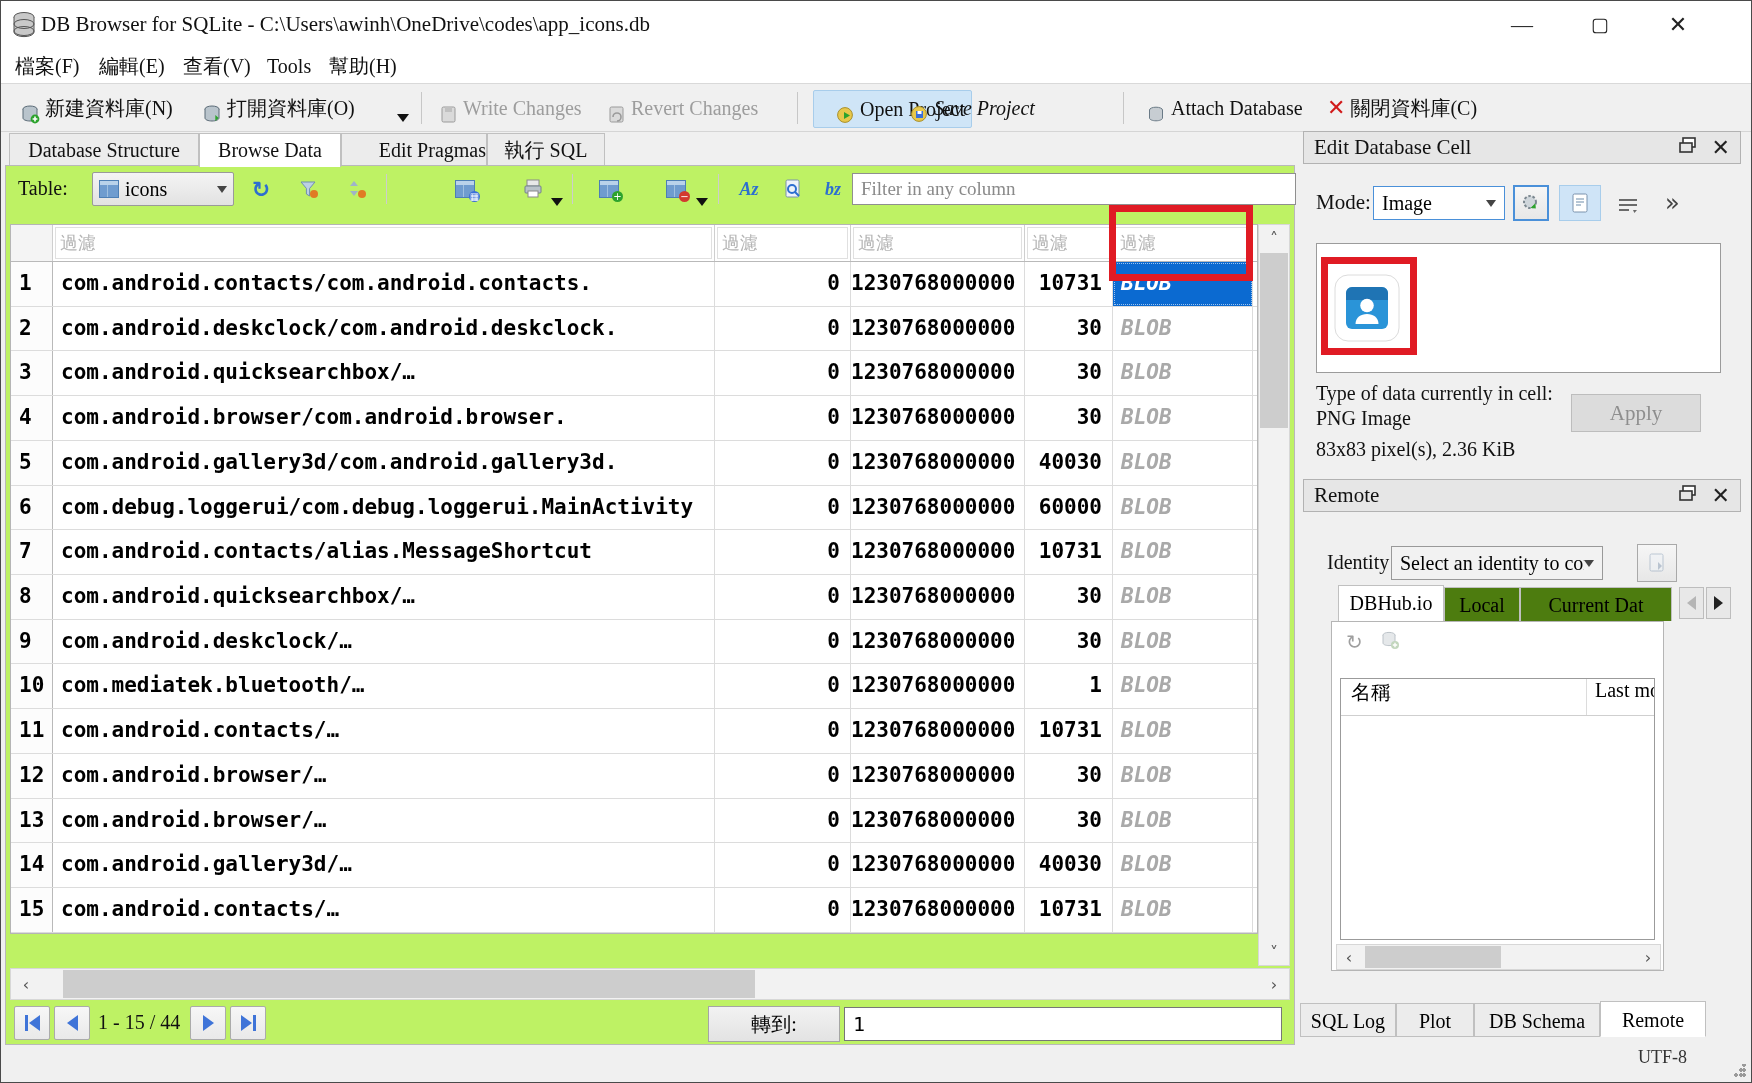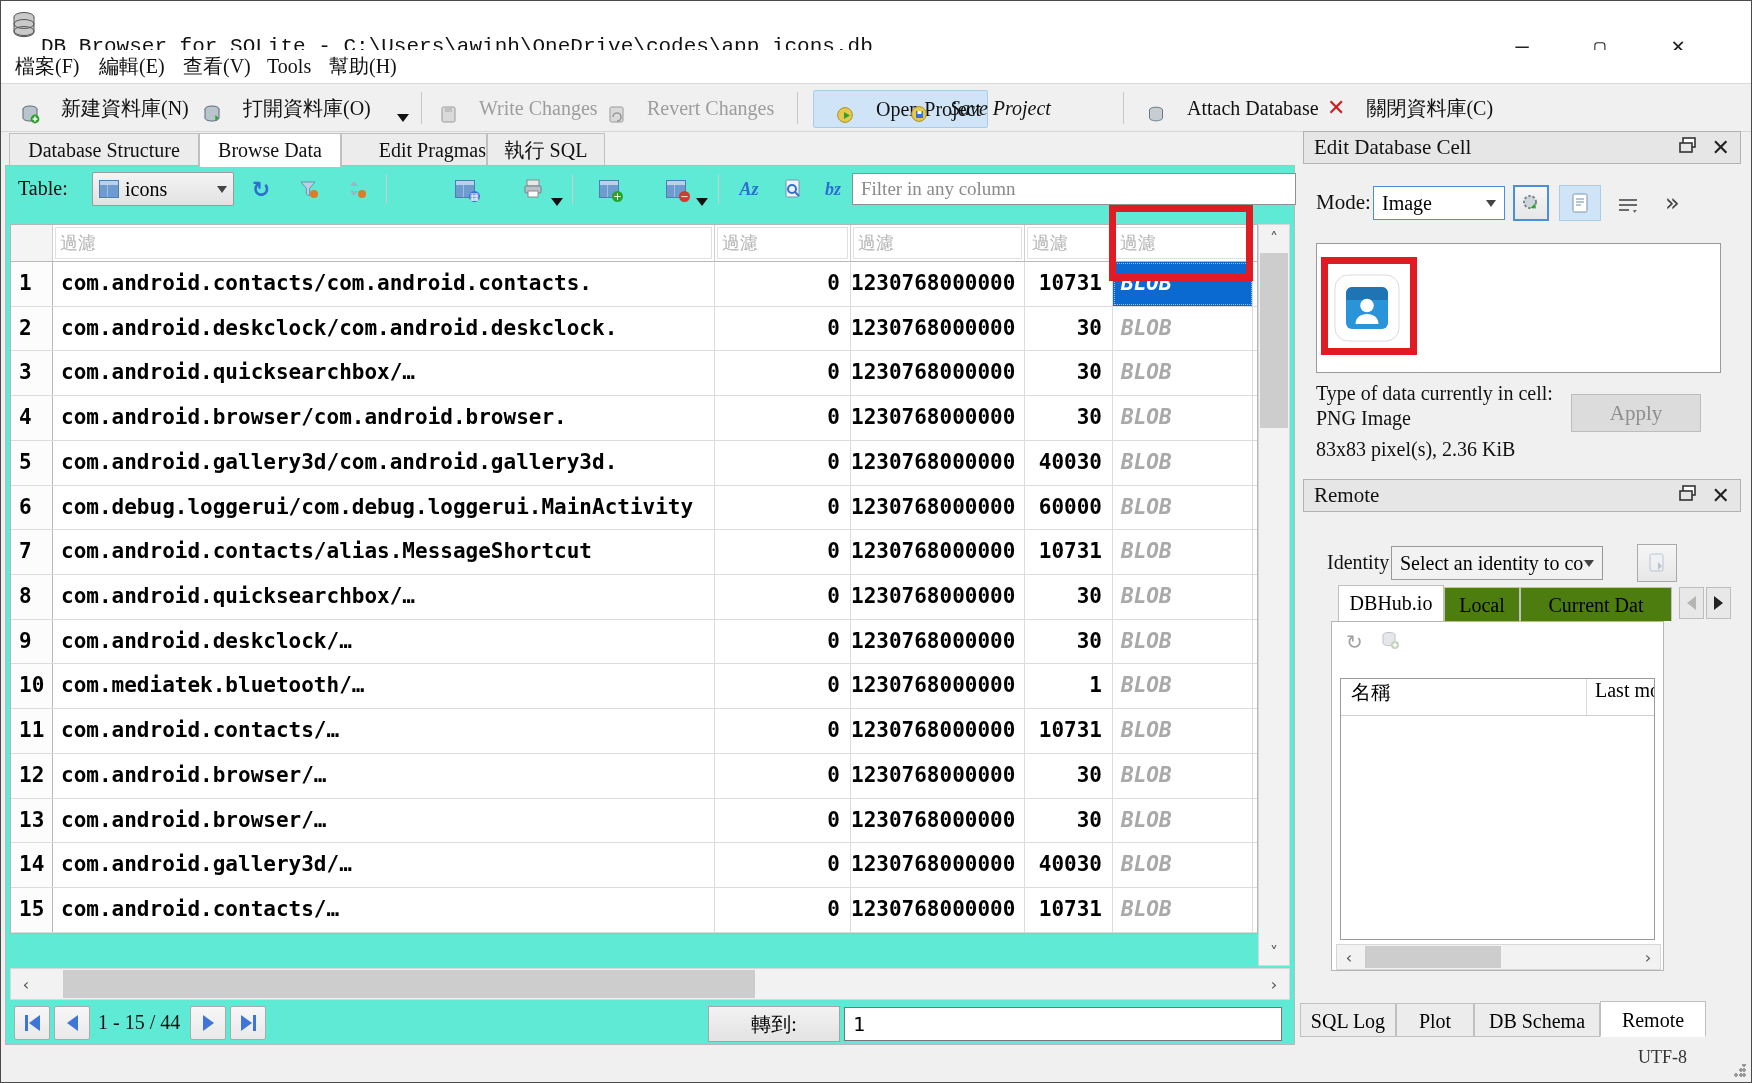--- a/index.html
+++ b/index.html
@@ -1,44 +1,44 @@
 <!DOCTYPE html>
 <html><head>
 <meta charset="utf-8">
 <style>
   html,body{margin:0;padding:0;background:#888;}
   .abs{position:absolute;}
   #win{position:relative;width:1752px;height:1083px;background:#f0f0f0;border:1px solid #4a4a4a;
        font-family:"Liberation Serif",serif;overflow:hidden;box-sizing:border-box;}
-  .sans{font-family:Liberation Mono, monospace;margin-top:23px;}
+  .sans{font-family:Liberation Serif, serif;}
 
   
   #titlebar{left:0;top:0;width:1752px;height:49px;background:#ffffff;}
   #title-text{left:40px;top:11px;font-size:21px;color:#111;}
   .wbtn{top:6px;width:50px;height:36px;text-align:center;line-height:36px;font-size:22px;color:#222;cursor:default;}
   #menubar{left:0;top:49px;width:1752px;height:33px;background:#ffffff;border-bottom:1px solid #d9d9d9;}
   .menu-item{top:3px;height:27px;line-height:27px;font-size:20px;color:#111;padding:0 6px;}
 
   
   #toolbar{left:0;top:83px;width:1752px;height:47px;background:#f0f0f0;border-bottom:1px solid #d5d5d5;}
-  .tbtn{top:6px;height:36px;line-height:36px;font-size:20px;color:#111;display:flex;align-items:center;gap:21px;padding:0 6px;}
+  .tbtn{top:6px;height:36px;line-height:36px;font-size:20px;color:#111;display:flex;align-items:center;gap:5px;padding:0 6px;}
   .tbtn.disabled{color:#9d9d9d;}
   .tbtn.hl{background:#cfe5f7;border:1px solid #a8cdeb;border-radius:2px;}
   .tsep{top:8px;width:1px;height:32px;background:#c7c7c7;}
   .tsep:after{content:"";}
   .cyl{width:19px;height:19px;display:inline-block;}
   .ddown{width:0;height:0;border-left:6px solid transparent;border-right:6px solid transparent;border-top:8px solid #111;display:inline-block;}
   .redx{color:#d11a1a;font-weight:bold;font-size:22px;font-family:"DejaVu Sans",sans-serif;}
 
   
   #maintabs{left:4px;top:132px;width:1290px;height:33px;}
   .mtab{top:0;height:32px;line-height:32px;text-align:center;font-size:20px;color:#111;background:#ececec;
         border:1px solid #c0c0c0;border-bottom:none;box-sizing:border-box;}
   .mtab.active{background:#ffffff;height:34px;z-index:2;}
-  #browse-panel{left:4px;top:164px;width:1290px;height:880px;background:#5eead4;border:1px solid #b9b9b9;box-sizing:border-box;}
+  #browse-panel{left:4px;top:164px;width:1290px;height:880px;background:#bef264;border:1px solid #b9b9b9;box-sizing:border-box;}
 
   
   .ui-label{font-size:20px;color:#111;}
   #table-combo{left:86px;top:6px;width:142px;height:34px;background:linear-gradient(#f4f4f4,#e2e2e2);
      border:1px solid #9a9a9a;border-radius:2px;display:flex;align-items:center;gap:6px;padding:0 6px;box-sizing:border-box;font-size:20px;}
   .combo-arrow{width:0;height:0;border-left:5px solid transparent;border-right:5px solid transparent;border-top:7px solid #444;margin-left:auto;}
   .gicon{top:8px;width:30px;height:30px;display:flex;align-items:center;justify-content:center;font-size:22px;}
   .gsep{top:8px;width:1px;height:30px;background:#cdcdcd;}
   .micro-grid{width:18px;height:16px;background:
      linear-gradient(#fff,#fff) padding-box,#6f9ccf;border:1px solid #4d7fb5;

